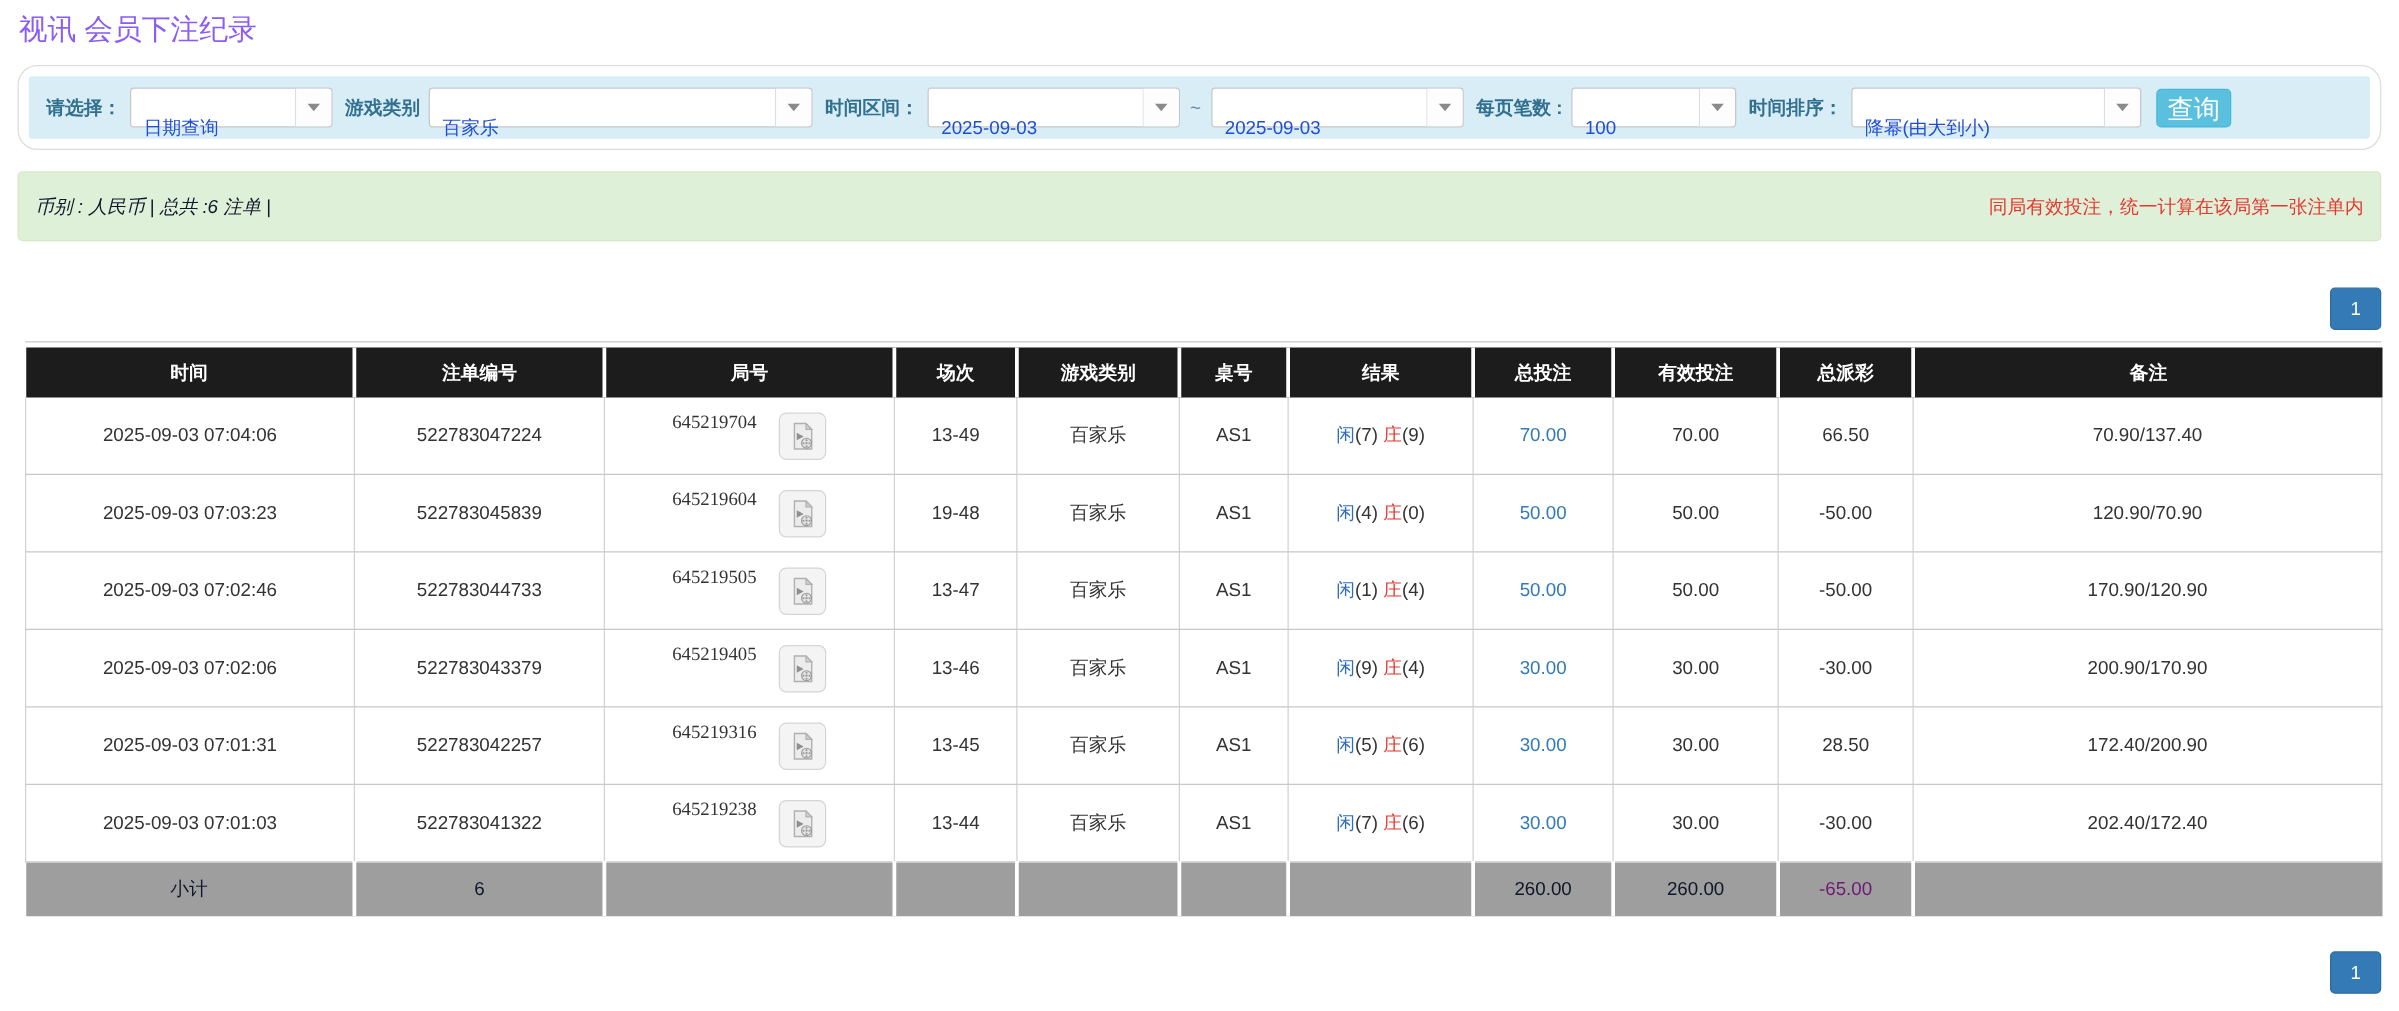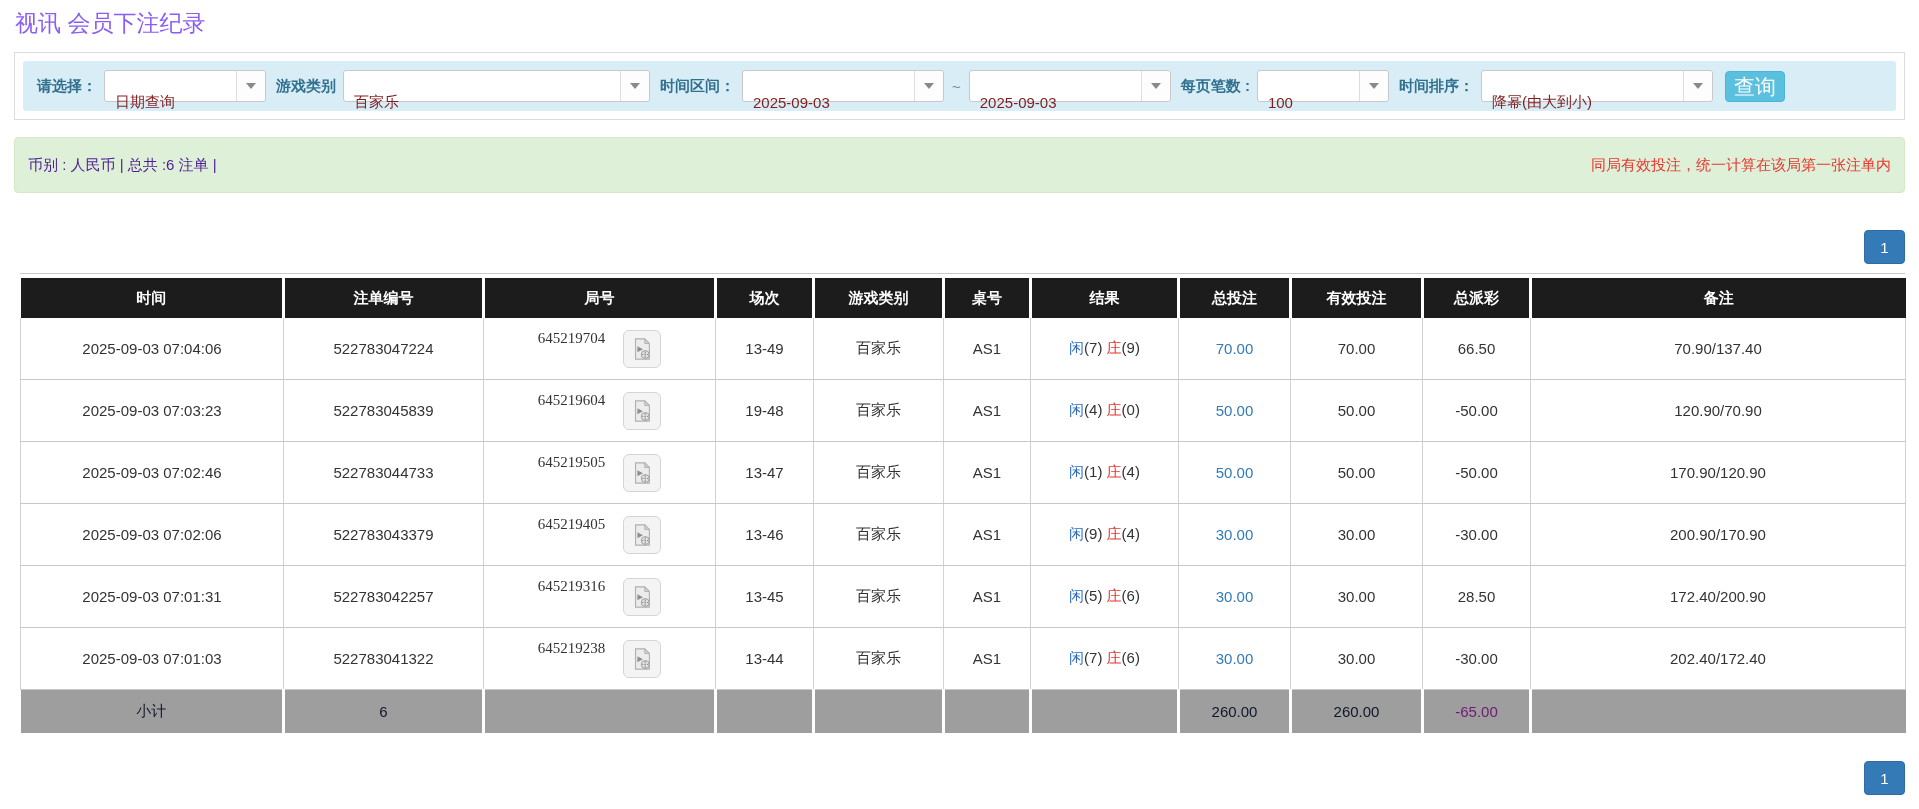--- a/index.html
+++ b/index.html
@@ -10,41 +10,41 @@
     color: #333;
   }
   
   .page-title {
     margin: 8px 0 0 15px;
     font-size: 23px; font-weight: normal; color: #8b5cf6;
   }
   
   .filter-panel {
     margin: 13px 14px 0 14px;
-    border: 1px solid #ddd; border-radius: 0;
+    border: 1px solid #ddd; border-radius: 16px;
     padding: 8px; background: #fff;
   }
   .filter-bar {
     background: #d9edf7; border-radius: 3px;
     height: 50px; display: flex; align-items: center;
     padding: 0 12px; white-space: nowrap;
   }
   .f-label {
     color: #31708f; font-weight: bold; font-size: 15px;
     margin: 0 7px 0 10px;
   }
   .f-label:first-child { margin-left: 2px; }
   .sel {
     height: 30px; background: #fff;
     border: 1px solid #c8c8c8; border-radius: 3px;
     display: inline-flex; align-items: center;
     cursor: pointer; position: relative;
   }
   .sel .sel-text {
-    font-size: 15px; color: #7f1d1d; padding-left: 10px; flex: 1;
+    font-size: 15px; color: #1d4ed8; padding-left: 10px; flex: 1;
     overflow: hidden;
     margin-top: 32px;
   }
   .sel .sel-arrow {
     width: 28px; height: 100%; border-left: 1px solid #ddd;
     display: flex; align-items: center; justify-content: center;
     background: #fdfdfd; border-radius: 0 3px 3px 0;
   }
   .sel .sel-arrow i {
     width: 0; height: 0; border-left: 5px solid transparent;
@@ -62,21 +62,21 @@
     color: #fff; font-size: 21px; height: 31px; width: 60px;
     cursor: pointer;
   }
   
   .summary-bar {
     margin: 17px 14px 0 14px;
     background: #dff0d8; border: 1px solid #d6e9c6; border-radius: 4px;
     height: 54px; display: flex; align-items: center;
     padding: 0 13px; font-size: 15px;
   }
-  .summary-left { color: #4c1d95; }
+  .summary-left { color: #0f172a; font-style: italic; }
   .summary-right { margin-left: auto; color: #e8352e; }
   
   .pager { text-align: right; margin: 37px 14px 9px 0; height: 34px; }
   .pager-bottom { margin: 28px 14px 0 0; }
   .page-btn {
     display: inline-block; width: 41px; height: 34px; line-height: 34px;
     background: #337ab7; border: 1px solid #2e6da4; border-radius: 4px;
     color: #fff; font-size: 15px; text-align: center;
     box-sizing: border-box; cursor: pointer;
   }

